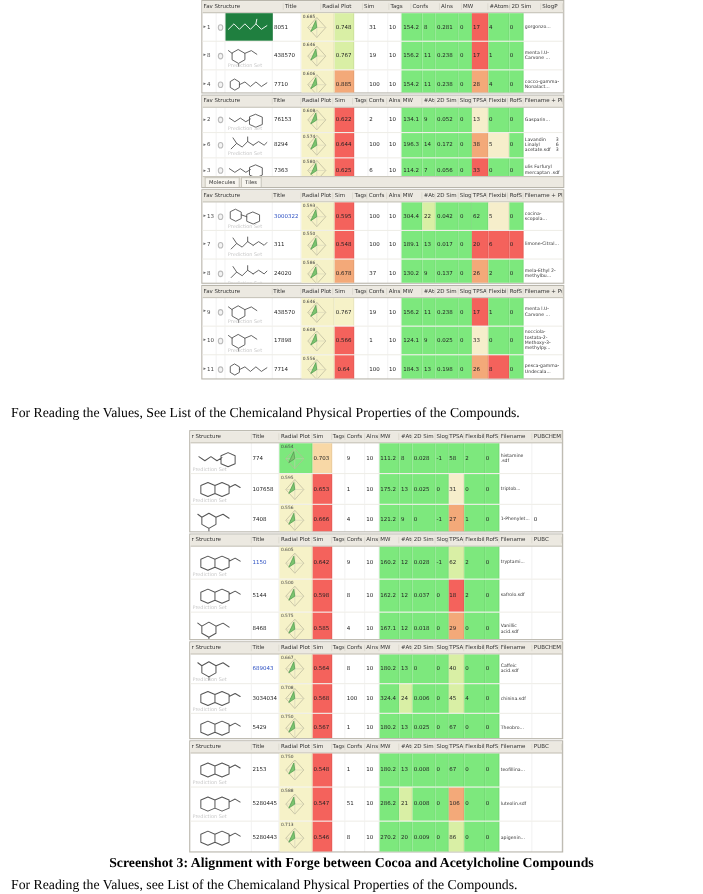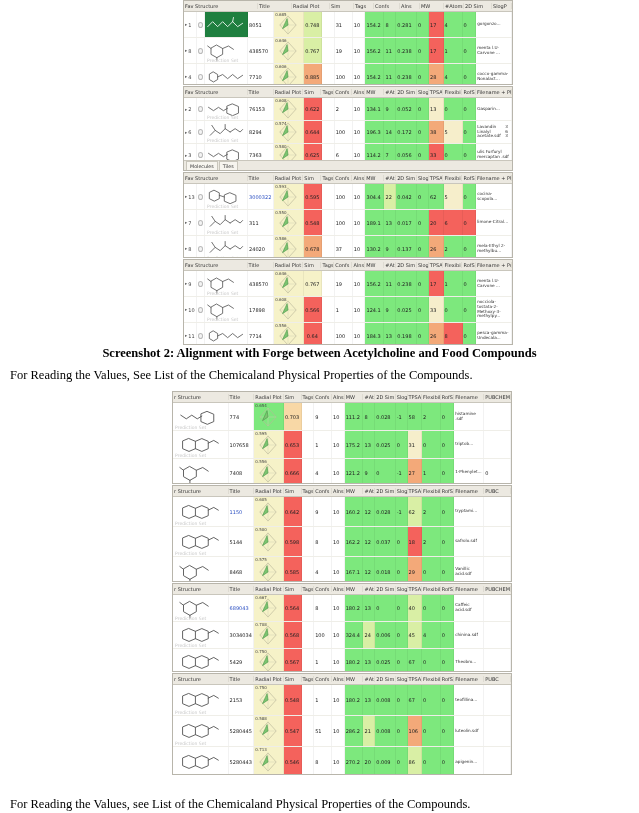--- a/index.html
+++ b/index.html
@@ -562,21 +562,20 @@
           <div class="cell c-tpsa" style="flex: 0 1 16px; background: rgb(243, 169, 121);">26</div>
           <div class="cell c-flex" style="flex: 0 1 21px; background: rgb(244, 98, 92);">8</div>
           <div class="cell c-rofs" style="flex: 0 1 15px; background: rgb(125, 232, 125);">0</div>
           <div class="cell c-file" style="flex: 0 1 40px;">
             <span>pesca-gamma-Undecala...</span>
           </div>
         </div>
       </div>
     </div>
 
-  <div class="caption" style="top:346px;">Screenshot 2: Alignment with Forge between Acetylcholine and Food Compounds</div>
 
   <div class="para" style="top:368px;">For Reading the Values, See List of the Chemicaland Physical Properties of the Compounds.</div>
 
   <div id="shot3" class="shot" style="left:172px;top:391px;width:340px;height:385px;">
       <div class="frag" style="top: 0px; left: 0px; width: 340px; height: 93px;">
         <div class="hdr">
           <div class="hcell" style="flex: 0 1 63px;">r Structure</div>
           <div class="hcell" style="flex: 0 1 29px;">Title</div>
           <div class="hcell" style="flex: 0 1 33px;">Radial Plot</div>
           <div class="hcell" style="flex: 0 1 20px;">Sim</div>
@@ -1029,15 +1028,16 @@
           <div class="cell c-flex" style="flex: 0 1 21px; background: rgb(125, 232, 125);">0</div>
           <div class="cell c-rofs" style="flex: 0 1 15px; background: rgb(125, 232, 125);">0</div>
           <div class="cell c-file" style="flex: 0 1 34px;">
             <span>apigenin...</span>
           </div>
           <div class="cell c-extra" style="flex: 0 1 30px;"></div>
         </div>
       </div>
     </div>
 
+  <div class="caption" style="top:777px;">Screenshot 3: Alignment with Forge between Cocoa and Acetylcholine Compounds</div>
 
   <div class="para" style="top:797px;">For Reading the Values, see List of the Chemicaland Physical Properties of the Compounds.</div>
 </div>
 
 </body></html>

